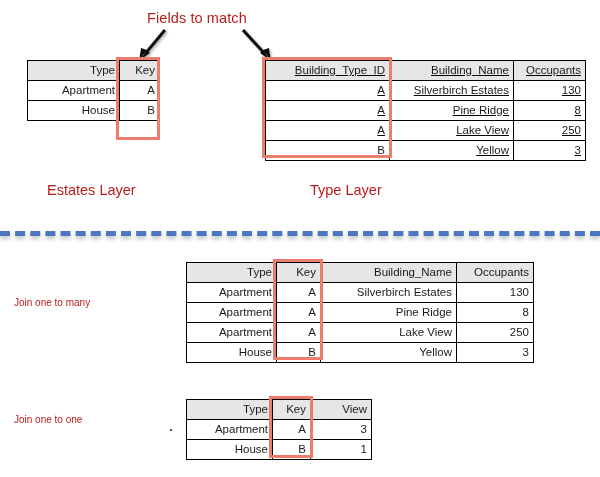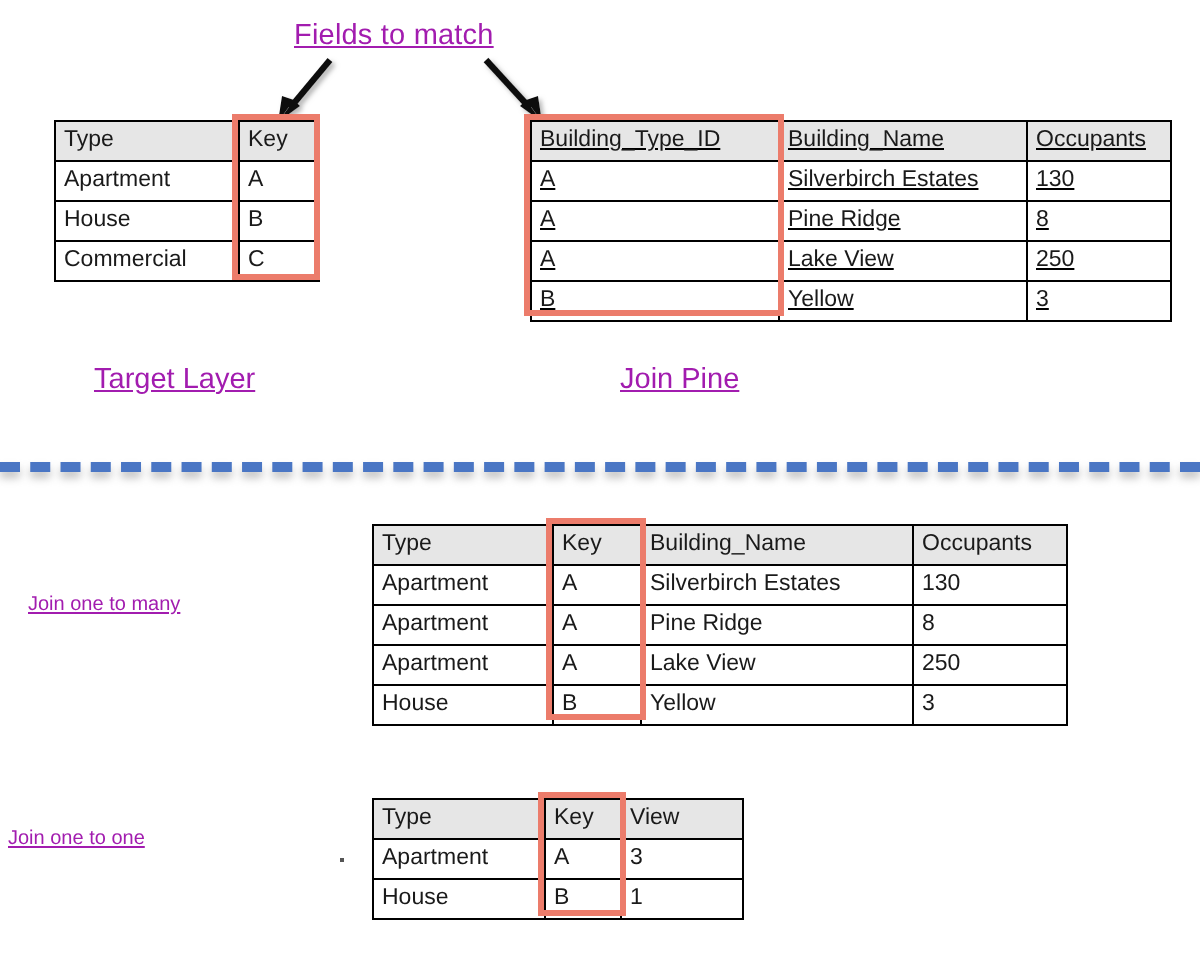--- a/index.html
+++ b/index.html
@@ -14,22 +14,21 @@
     overflow: hidden;
     font-family: "Liberation Sans", sans-serif;
     color: #000000;
     -webkit-font-smoothing: antialiased;
   }
 
   
   .txt {
     position: absolute;
     white-space: nowrap;
-    color: #a21caf;
-    text-decoration: underline;
+    color: #b91c1c;
   }
   .callout-label {
     font-size: 14.5px;
     letter-spacing: 0.1px;
   }
   .layer-label {
     font-size: 14.5px;
   }
   .side-label {
     font-size: 10px;
@@ -46,21 +45,21 @@
     position: absolute;
     border-collapse: collapse;
     border-spacing: 0;
     background: #ffffff;
     table-layout: fixed;
   }
   .tbl td, .tbl th {
     border: 1px solid #000000;
     font-size: 11.5px;
     font-weight: normal;
-    text-align: left;
+    text-align: right;
     padding: 0px 4px 1px 4px;
     height: 18px;
     line-height: 18px;
     box-sizing: border-box;
     color: #1a1a1a;
     background: #ffffff;
     overflow: hidden;
   }
   .tbl th {
     background: #e6e6e6;
@@ -131,29 +130,25 @@
   </thead>
   <tbody>
     <tr>
       <td>Apartment</td>
       <td>A</td>
     </tr>
     <tr>
       <td>House</td>
       <td>B</td>
     </tr>
-    <tr>
-      <td>Commercial</td>
-      <td>C</td>
-    </tr>
   </tbody>
 </table>
 <div class="keybox" style="left:116px; top:57px; width:44px; height:83px;"></div>
 
-<div class="txt layer-label" style="left:47px; top:182px;">Target Layer</div>
+<div class="txt layer-label" style="left:47px; top:182px;">Estates Layer</div>
 
 <table class="tbl" id="tbl-join" style="left:265px; top:60px; width:320px;text-decoration:underline;">
   <colgroup>
       <col style="width:124px">
       <col style="width:124px">
       <col style="width:72px">
     </colgroup>
   <thead>
     <tr>
       <th>Building_Type_ID</th>
@@ -179,21 +174,21 @@
     </tr>
     <tr>
       <td>B</td>
       <td>Yellow</td>
       <td>3</td>
     </tr>
   </tbody>
 </table>
 <div class="keybox" style="left:262px; top:57px; width:130px; height:101px;"></div>
 
-<div class="txt layer-label" style="left:310px; top:182px;">Join Pine</div>
+<div class="txt layer-label" style="left:310px; top:182px;">Type Layer</div>
 
 <div class="divider" style="top:231px;"></div>
 
 <div class="txt side-label" style="left:14px; top:297px;">Join one to many</div>
 
 <table class="tbl" id="tbl-otm" style="left:186px; top:262px; width:347px;">
   <colgroup>
       <col style="width:90px">
       <col style="width:44px">
       <col style="width:136px">
@@ -229,21 +224,21 @@
     <tr>
       <td>House</td>
       <td>B</td>
       <td>Yellow</td>
       <td>3</td>
     </tr>
   </tbody>
 </table>
 <div class="keybox" style="left:273px; top:259px; width:50px; height:101px;"></div>
 
-<div class="txt side-label" style="left:4px; top:414px;">Join one to one</div>
+<div class="txt side-label" style="left:14px; top:414px;">Join one to one</div>
 
 <div class="dot-artifact" style="left:170px; top:429px;"></div>
 
 <table class="tbl" id="tbl-oto" style="left:186px; top:399px; width:185px;">
   <colgroup>
       <col style="width:86px">
       <col style="width:38px">
       <col style="width:61px">
     </colgroup>
   <thead>

